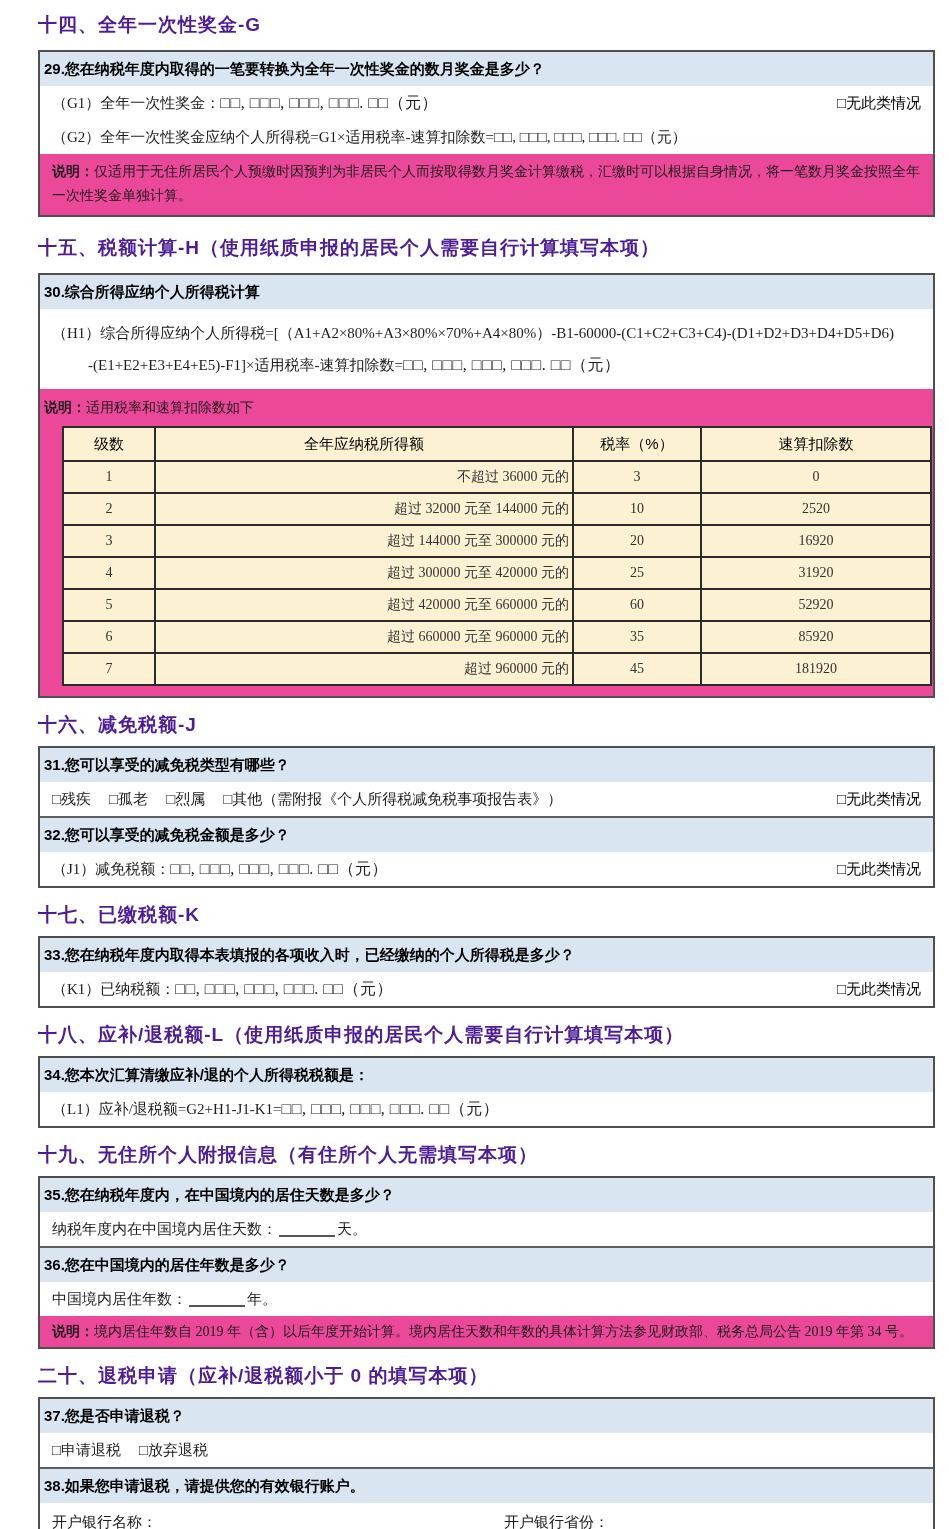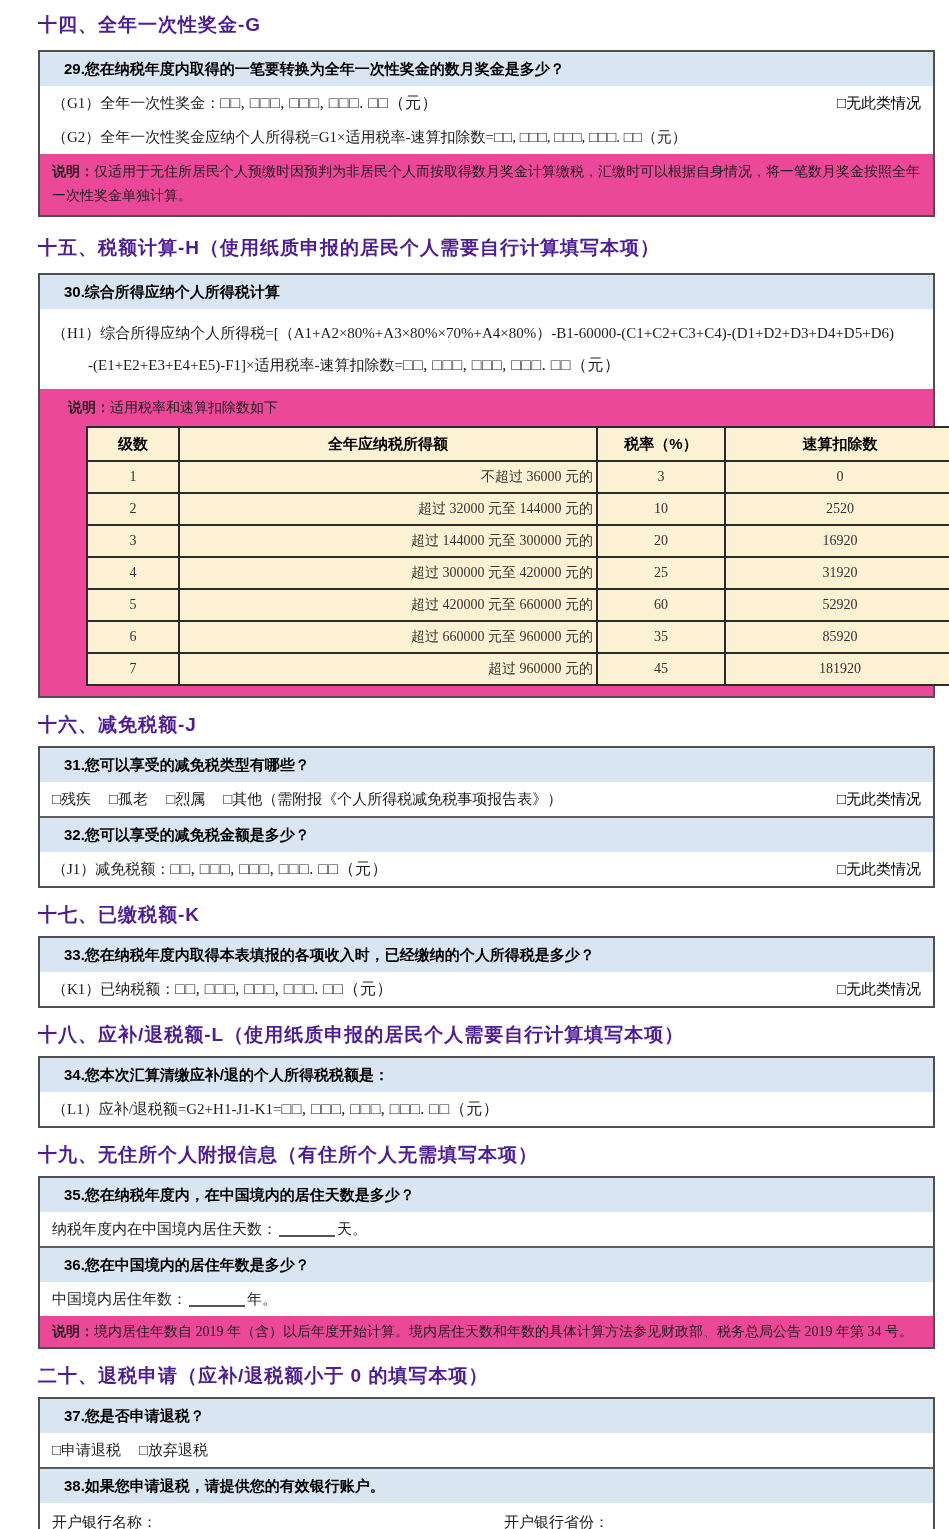--- a/index.html
+++ b/index.html
@@ -18,58 +18,58 @@
   }
   .section-heading.first { margin: 2px 0 14px; }
   .s15-heading { margin: 20px 0 14px; }
 
   .qblock { border: 2px solid #4f4f4f; background: #fff; }
 
   .q-header {
     background: #d9e6f2;
     font-family: "Liberation Sans", "DejaVu Sans", sans-serif;
     font-weight: bold; font-size: 15px; line-height: 20px;
-    color: #000; padding: 7px 24px;
+    color: #000; padding: 7px 4px;
   }
   .q-row {
     font-size: 15px; line-height: 20px; padding: 7px 12px;
     display: flex; justify-content: space-between; align-items: center;
   }
   .q-row .left { display: flex; align-items: center; flex-wrap: nowrap; }
   .divider { border-top: 2px solid #5f5f5f; }
 
   .boxes { font-size: 16px; letter-spacing: 0.5px; white-space: nowrap; }
   .nocase { white-space: nowrap; color: #000000; }
 
   .note {
     background: #ec4899; font-size: 14px; line-height: 24px;
     padding: 5px 12px 7px;
   }
   .note .note-label {
     font-family: "Liberation Sans", "DejaVu Sans", sans-serif;
     font-weight: bold;
   }
   .note-29 { line-height: 24px; }
-  .note-30 { padding: 6px 28px 10px; }
+  .note-30 { padding: 6px 4px 10px; }
   .note-36 { line-height: 22px; padding: 4px 12px; }
 
   .h1-row { display: block; padding: 8px 12px; line-height: 32px; font-size: 15px; }
   .h1-line2 { padding-left: 36px; }
 
   table.tax-table {
     border-collapse: collapse; margin: 6px 0 0 18px;
     width: 868px; table-layout: fixed;
     background: #fcf1d2;
   }
   table.tax-table th, table.tax-table td {
     border: 2px solid #2b2b2b; text-align: center; color: #333;
   }
   table.tax-table th {
     font-family: "Liberation Sans", "DejaVu Sans", sans-serif;
-    font-size: 15px; font-weight: bold; color: #000;
+    font-size: 15px; font-weight: normal; color: #000;
     height: 19px; padding: 4px;
   }
   table.tax-table td { font-size: 14px; height: 31px; padding: 3px; }
   table.tax-table td.amt { text-align: right; padding-left: 18px; margin-left: 16px; }
   .col-lvl { width: 92px; } .col-amt { width: 418px; }
   .col-rate { width: 128px; } .col-ded { width: 230px; }
 
   .blank { display: inline-block; border-bottom: 2px solid #555; height: 15px; vertical-align: baseline; }
   .blank-days { width: 56px; margin: 0 2px; }
   .blank-bank { width: 228px; margin: 0 6px; border-bottom-color: #8a8a8a; }

